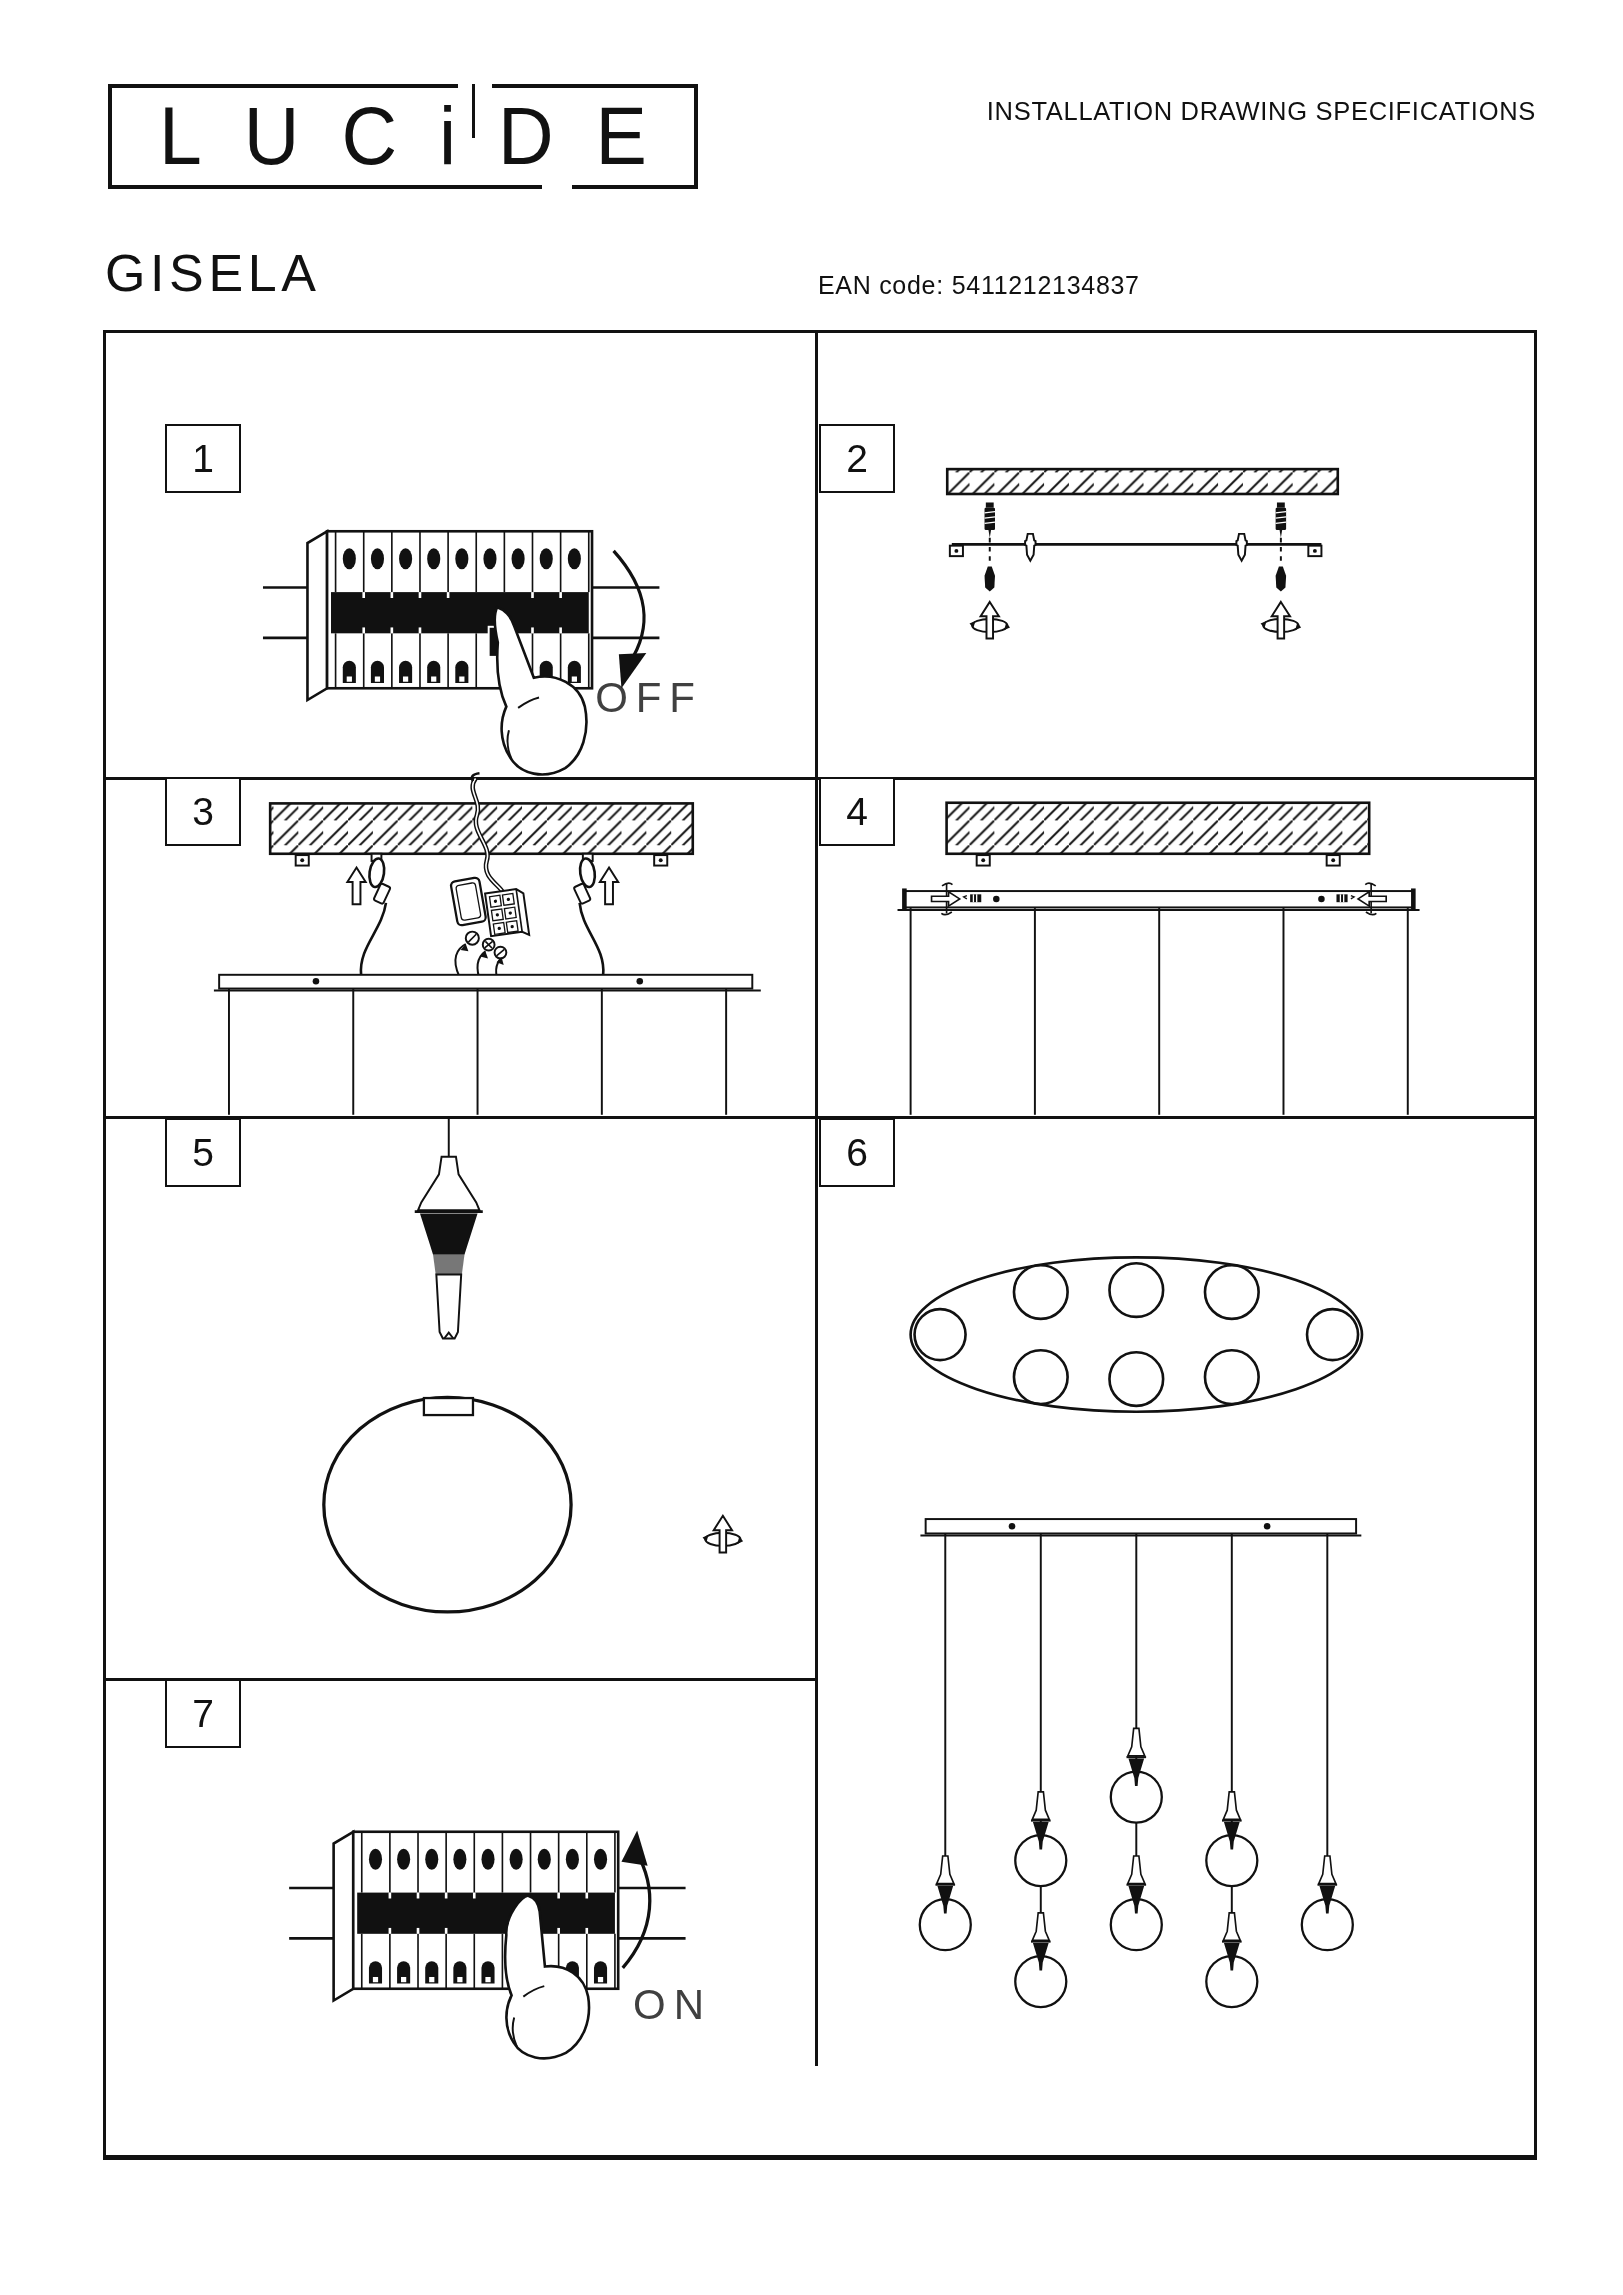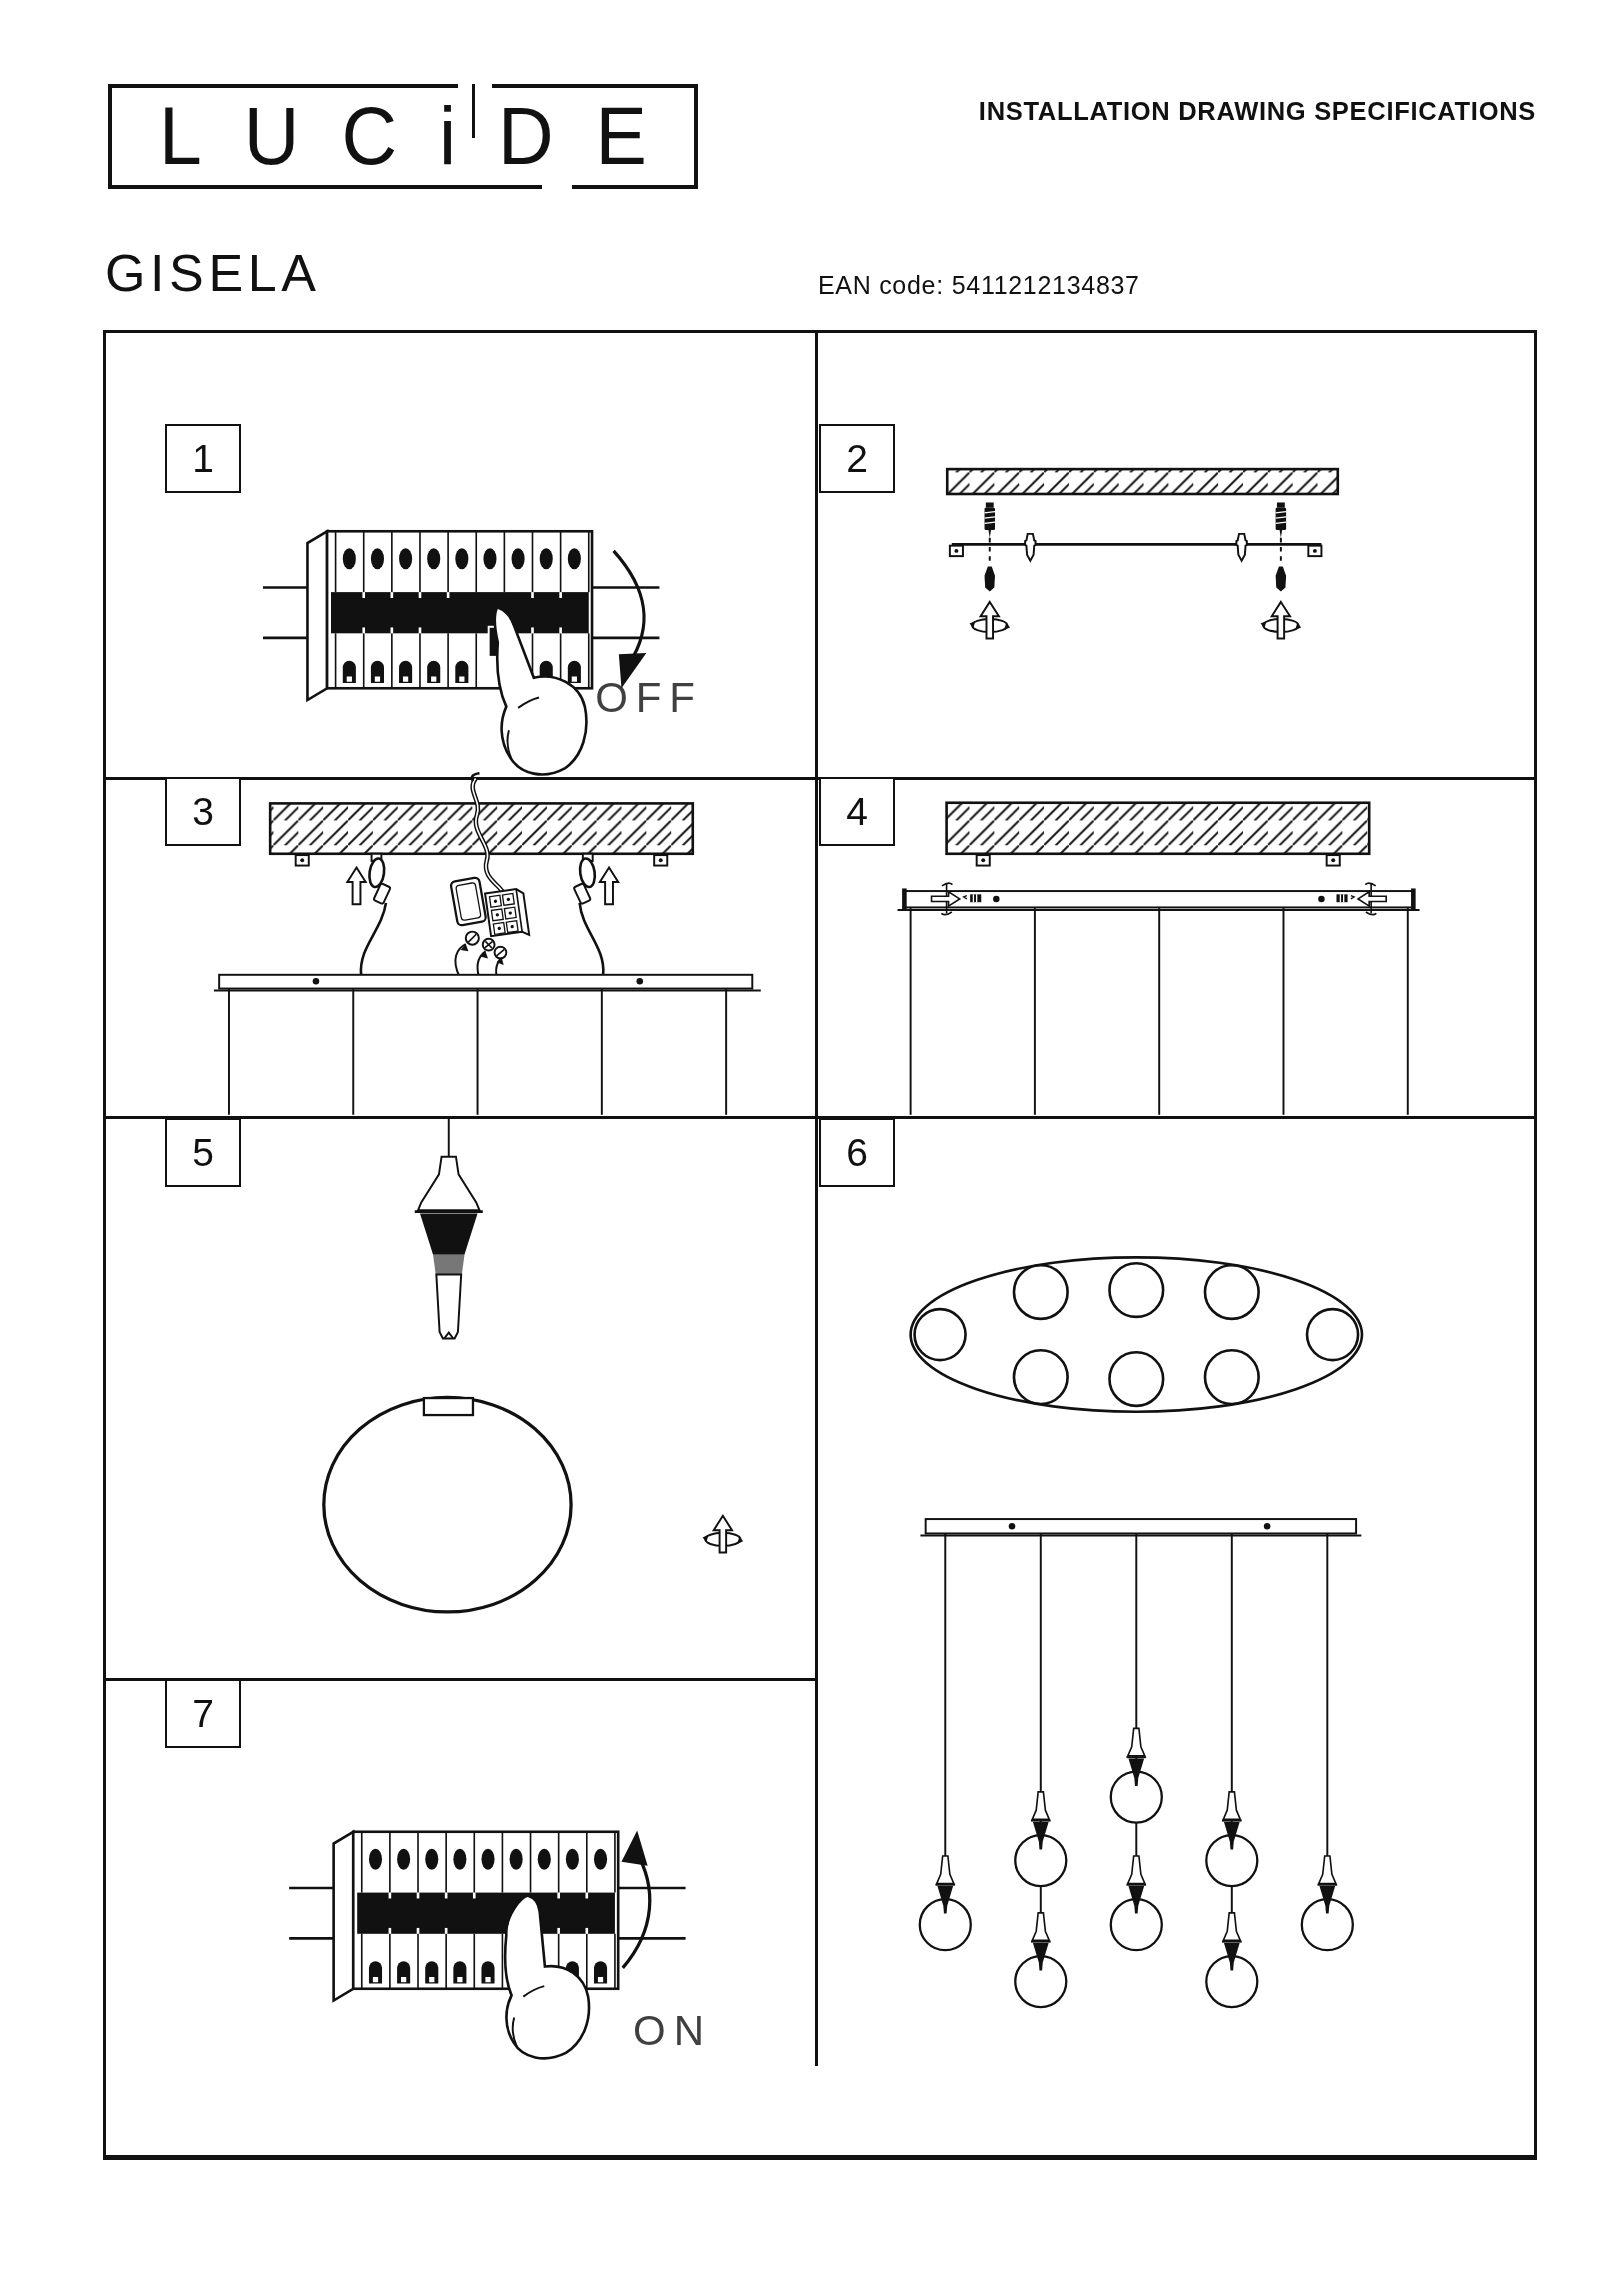--- a/index.html
+++ b/index.html
@@ -22,21 +22,21 @@
   }
   #logo-box span.ltr{
     font-size:77px;font-weight:300;line-height:1;
     transform:scaleY(1.05);
   }
   #logo-gap-top{left:458px;top:81px;width:34px;height:9.2px;background:#fff;}
   #logo-gap-bottom{left:542px;top:182px;width:30px;height:9.2px;background:#fff;}
   #logo-tick{left:472px;top:84px;width:3.3px;height:54px;background:#111;}
   #doc-title{
     left:870px;top:97px;width:666px;
-    font-size:25.5px;font-weight:700;letter-spacing:0.7px;
+    font-size:25.5px;font-weight:400;letter-spacing:0.7px;
     text-align:right;white-space:nowrap;
   }
   #product-name{
     left:105px;top:243px;
     font-size:52px;font-weight:300;letter-spacing:4.6px;
   }
   .spec-line{
     left:790px;width:589px;
     font-size:25px;font-weight:300;letter-spacing:0.7px;
   }
@@ -57,21 +57,21 @@
     box-sizing:border-box;
     display:flex;align-items:center;justify-content:center;
     font-size:39px;font-weight:300;
   }
   
   .caption{
     font-size:42px;font-weight:300;letter-spacing:7.9px;
     color:#404040;white-space:nowrap;
   }
   #caption-off{left:590px;top:674px;width:118px;text-align:center;}
-  #caption-on{left:620px;top:1981px;width:105px;text-align:center;margin-top:26px;}
+  #caption-on{left:620px;top:1981px;width:105px;text-align:center;}
   svg{display:block;}
 </style>
 </head>
 <body>
 
 <div id="page">
 
   <div class="abs" id="logo-box">
       <span class="ltr">L</span>
       <span class="ltr">U</span>

